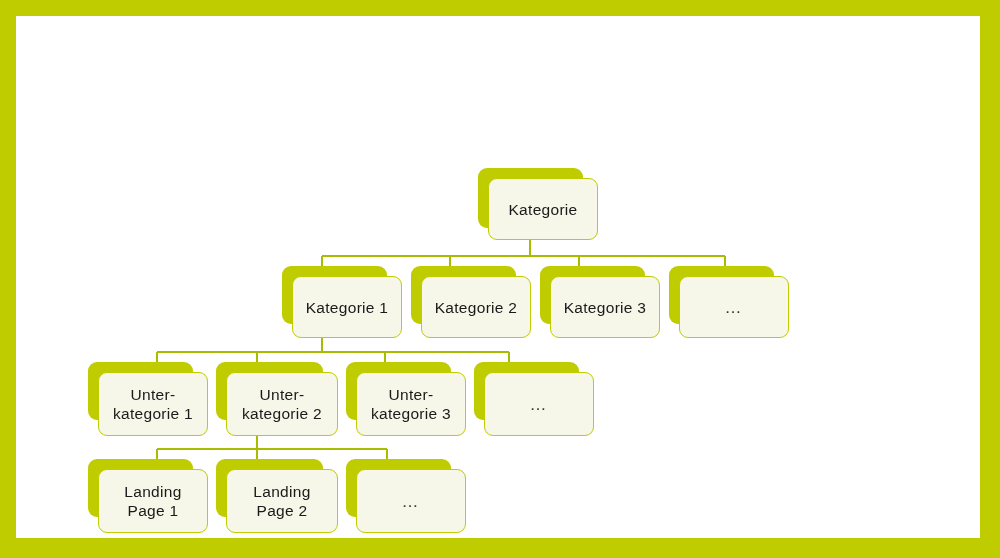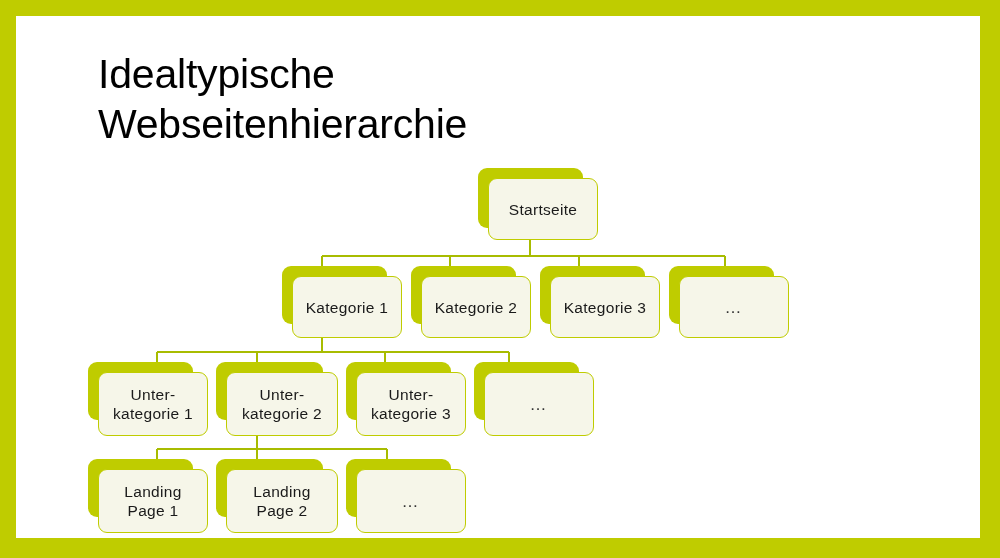--- a/index.html
+++ b/index.html
@@ -139,22 +139,20 @@
     letter-spacing: 2px;
     color: #333333;
   }
 </style>
 </head>
 <body>
 
 <div id="slide">
   <div id="canvas">
 
-    <div id="title">Idealtypische
-Webseitenhierarchie</div>
 
 
     <div id="tree">
 
       <svg id="connectors" viewBox="0 0 964 522" xmlns="http://www.w3.org/2000/svg">
         <g stroke="#a8bc00" stroke-width="1.8" fill="none" shape-rendering="crispEdges">
 
           <path d="M514 222 L514 240"></path>
           <path d="M306 240 L709 240"></path>
           <path d="M306 240 L306 252"></path>
@@ -173,21 +171,21 @@
           <path d="M141 433 L371 433"></path>
           <path d="M141 433 L141 445"></path>
           <path d="M241 433 L241 445"></path>
           <path d="M371 433 L371 445"></path>
         </g>
       </svg>
 
       <div class="node" style="left:452px; top:146px; width:135px; height:84px;">
         <div class="node-shadow" style="left:10px; top:6px; width:105px; height:60px;"></div>
         <div class="node-face" style="left:20px; top:16px; width:110px; height:62px;">
-          <span class="node-label">Startseite</span>
+          <span class="node-label">Kategorie</span>
         </div>
       </div>
 
       <div class="node" style="left:256px; top:244px; width:130px; height:84px;">
         <div class="node-shadow" style="left:10px; top:6px; width:105px; height:58px;"></div>
         <div class="node-face" style="left:20px; top:16px; width:110px; height:62px;">
           <span class="node-label">Kategorie 1</span>
         </div>
       </div>
 

